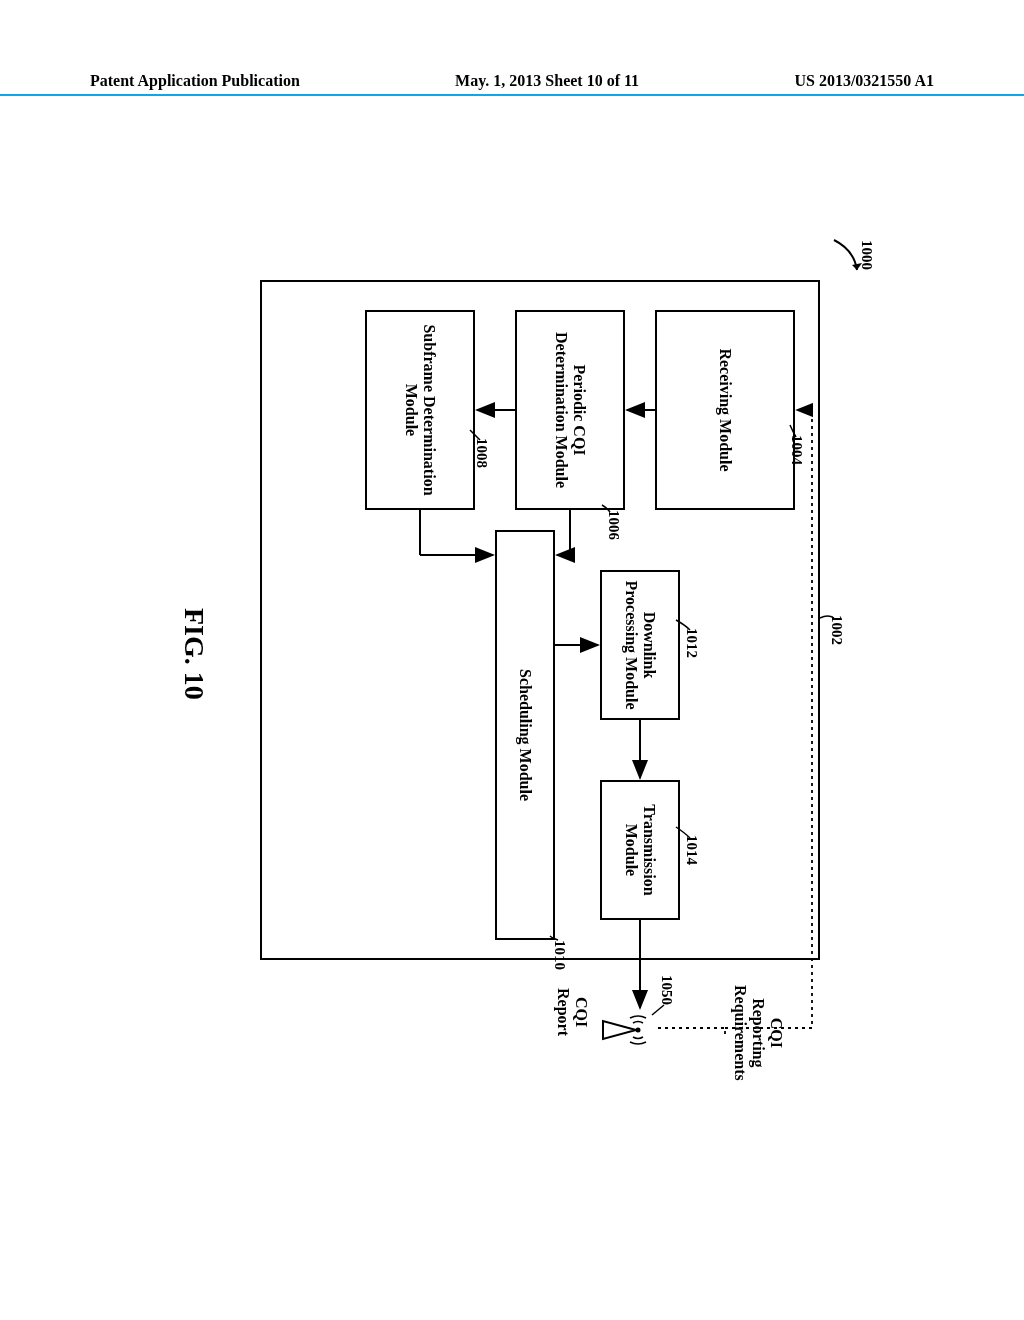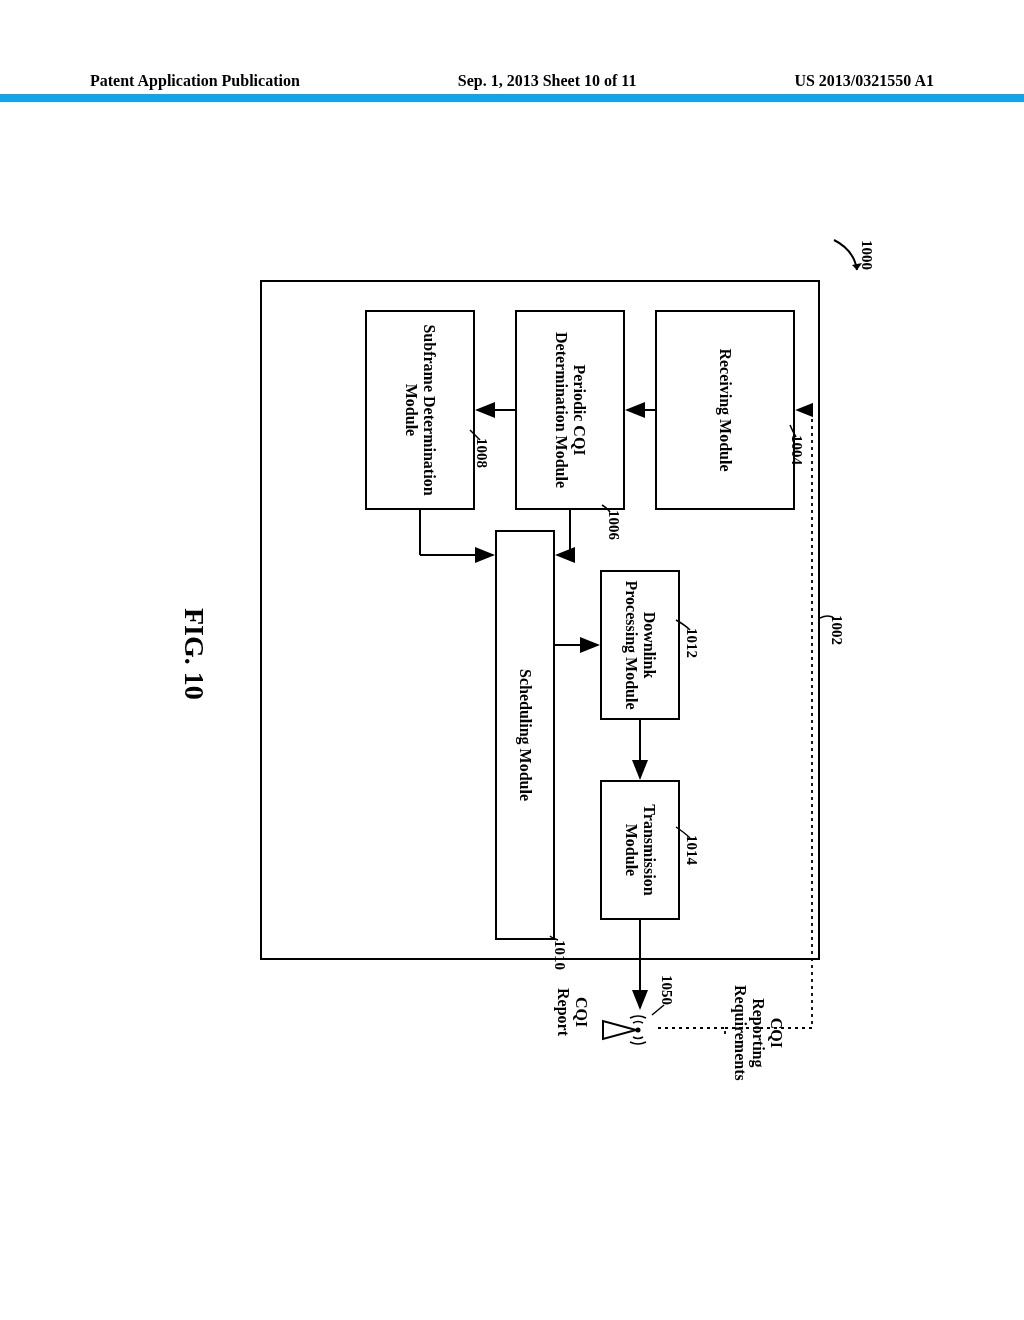--- a/index.html
+++ b/index.html
@@ -8,21 +8,21 @@
       height: 1320px;
       background: white;
       font-family: "Times New Roman", serif;
       position: relative;
     }
     .header {
       position: absolute;
       top: 72px;
       left: 0;
       right: 0;
-      border-bottom: 8px solid #0ea5e9;
+      border-bottom: 2px solid #0ea5e9;
       padding: 0 90px 4px 90px;
       display: flex;
       justify-content: space-between;
       font-size: 16px;
       font-weight: bold;
     }
     .page-area {
       position: absolute;
       top: 140px;
       left: 100px;
@@ -82,21 +82,21 @@
     svg.arrows { position: absolute; left: 0; top: 0; width: 900px; height: 760px; }
     .arrow-swoosh { position: absolute; left: 15px; top: 28px; }
     .arrow-swoosh svg { width: 40px; height: 30px; }
     .antenna { position: absolute; left: 790px; top: 232px; }
   </style>
 </head>
 <body>
 
 <div class="header">
   <span>Patent Application Publication</span>
-  <span>Sep. 1, 2013  Sheet 10 of 11</span>
+  <span>May. 1, 2013  Sheet 10 of 11</span>
   <span>US 2013/0321550 A1</span>
 </div>
 
 <div class="page-area">
   <div class="diagram-wrapper">
 
     <div class="arrow-swoosh">
       <svg viewBox="0 0 40 30">
         <path d="M 5 28 Q 15 8 35 5" stroke="black" stroke-width="2" fill="none"></path>
         <polygon points="35,5 28,0 30,10" fill="black"></polygon>

